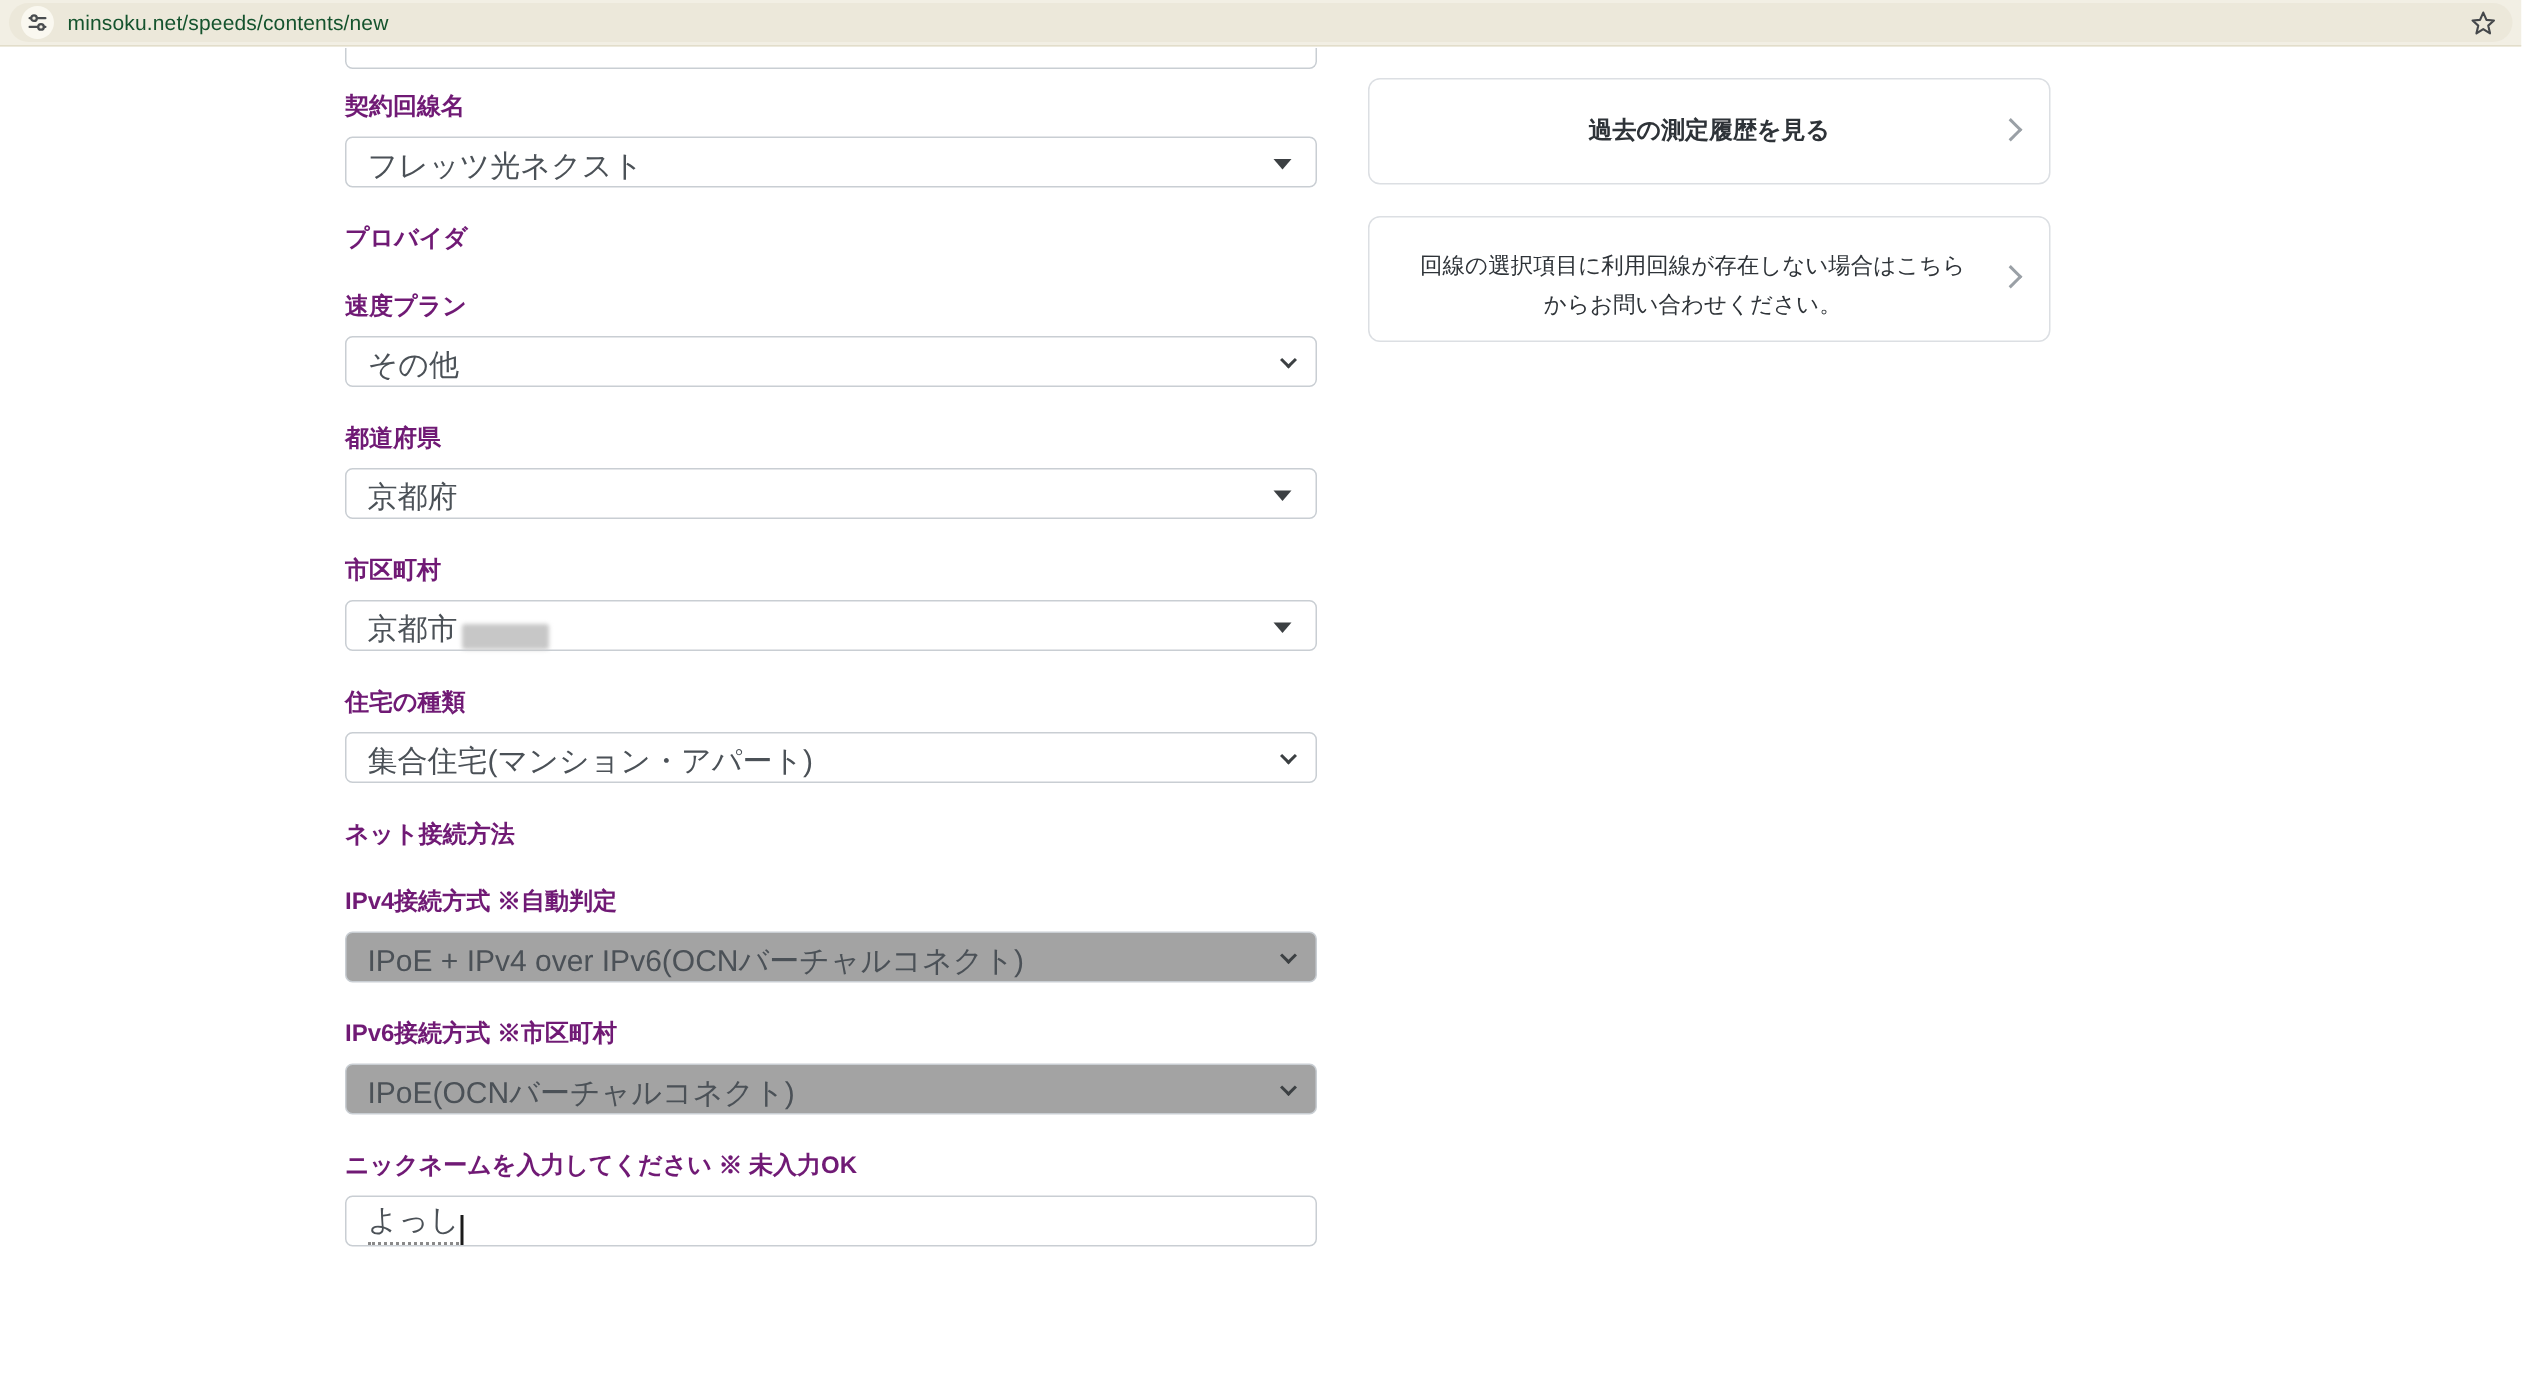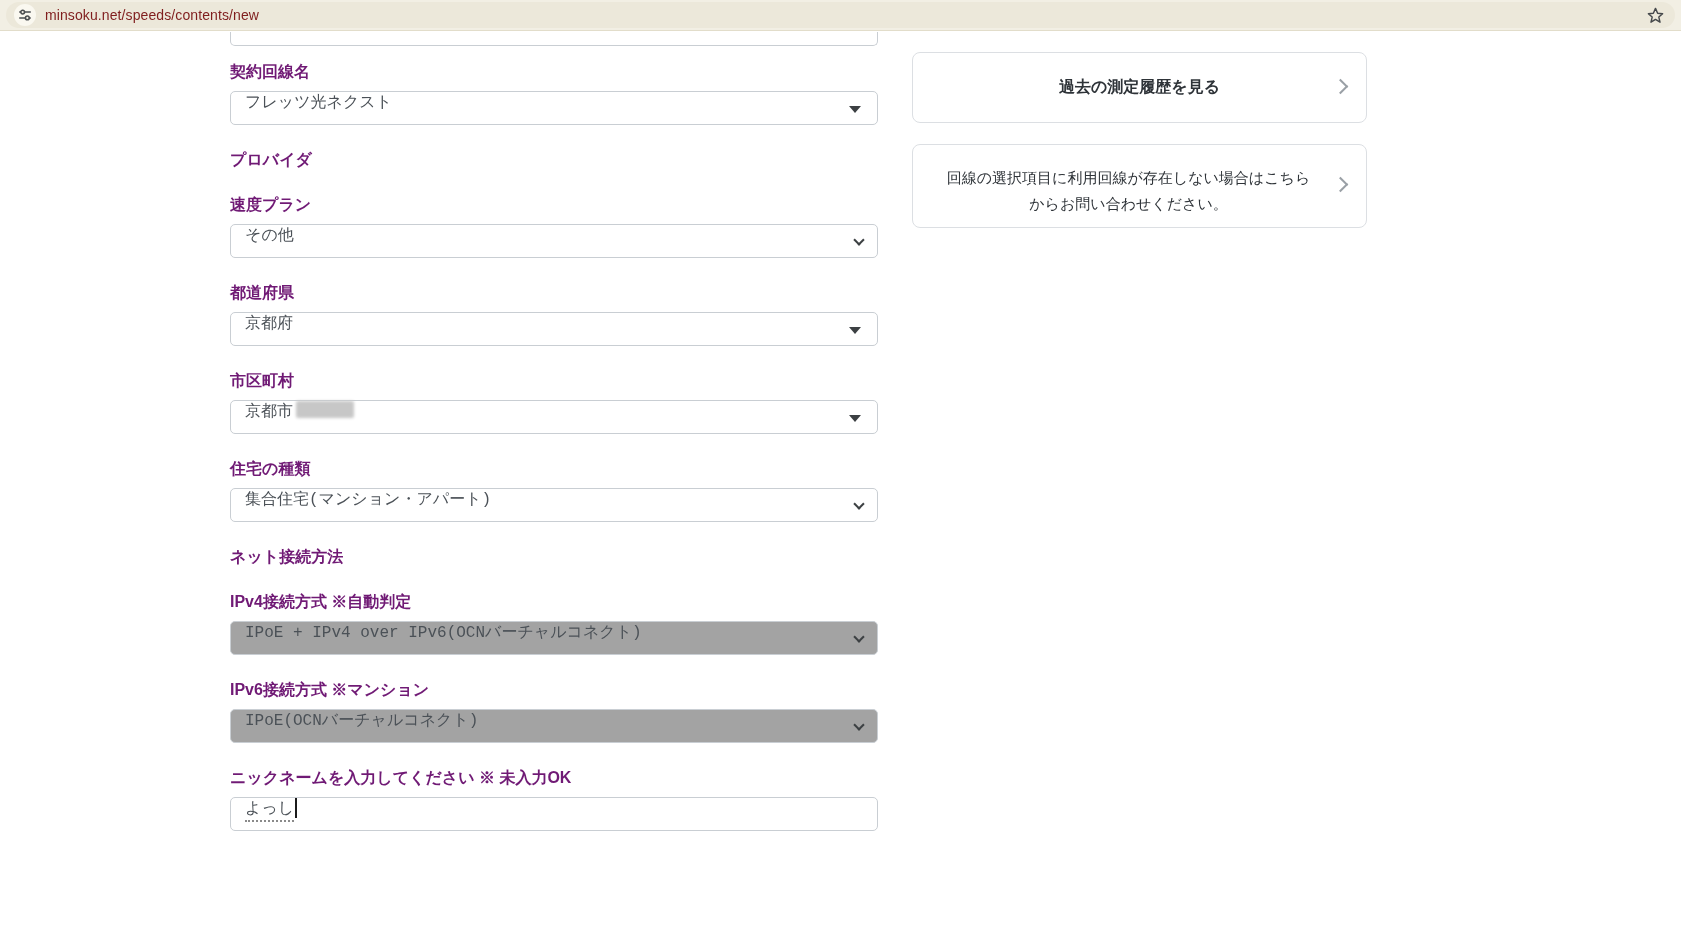--- a/index.html
+++ b/index.html
@@ -6,37 +6,37 @@
   html,body { width:1681px; height:930px; background:#fff; overflow:hidden;
               font-family:"Liberation Sans", sans-serif; }
 
   
   .browser-bar { height:31px; background:#f2efe4; border-bottom:1px solid #e2ddca;
                  display:flex; align-items:center; padding:0 6px; }
   .url-pill { flex:1; height:26px; background:#ece8da; border-radius:14px;
               display:flex; align-items:center; padding:0 8px; }
   .tune-circle { width:22px; height:22px; border-radius:50%; background:#faf8f0;
                  display:flex; align-items:center; justify-content:center; cursor:pointer; }
-  .url-text { margin-left:9px; font-size:14px; color:#7f1d1d; letter-spacing:.1px; }
+  .url-text { margin-left:9px; font-size:14px; color:#14532d; letter-spacing:.1px; }
   .pill-spacer { flex:1; }
   .star-wrap { display:flex; align-items:center; justify-content:center; width:24px; height:24px; cursor:pointer; }
 
   
   .content { display:flex; padding-left:230px; }
   .form-col { width:648px; }
   .side-col { width:455px; margin-left:34px; padding-top:21px; }
 
   
   .partial-field { height:14px; border:1px solid #c9ced3; border-top:none;
                    border-radius:0 0 5px 5px; margin-top:1px; margin-bottom:16px; }
   .field { margin-bottom:25px; }
   .field-label { font-size:16px; font-weight:700; color:#701a75; margin-bottom:9px; line-height:20px; }
   .control { position:relative; height:34px; border:1px solid #c9ced3; border-radius:5px;
-             background:#fff; display:flex; align-items:flex-start; padding:0 30px 0 14px;
-             font-size:16px; color:#4b5157; cursor:pointer;font-family:Liberation Mono, monospace; }
+             background:#fff; display:flex; align-items:flex-end; padding:0 30px 0 14px;
+             font-size:20px; color:#4b5157; cursor:pointer; }
   .control.disabled { background:#a3a3a3; cursor:default; }
   .tri { position:absolute; right:16px; top:14px; width:0; height:0;
          border-left:6px solid transparent; border-right:6px solid transparent;
          border-top:7px solid #3c4043; }
   .chev-down { position:absolute; right:14px; top:11px; width:8px; height:8px;
                border-right:2px solid #3c4043; border-bottom:2px solid #3c4043;
                transform:rotate(45deg); }
   .redact { display:inline-block; width:58px; height:17px; margin-left:3px;
             background:#c7c7c7; filter:blur(1.5px); border-radius:2px; }
   .text-input { cursor:text; padding-right:14px; }
@@ -134,21 +134,21 @@
 
     <div class="field">
       <div class="field-label">IPv4接続方式 ※自動判定</div>
       <div class="control disabled">
         <span>IPoE + IPv4 over IPv6(OCNバーチャルコネクト)</span>
         <span class="chev-down"></span>
       </div>
     </div>
 
     <div class="field">
-      <div class="field-label">IPv6接続方式 ※マンション</div>
+      <div class="field-label">IPv6接続方式 ※市区町村</div>
       <div class="control disabled">
         <span>IPoE(OCNバーチャルコネクト)</span>
         <span class="chev-down"></span>
       </div>
     </div>
 
     <div class="field">
       <div class="field-label">ニックネームを入力してください ※ 未入力OK</div>
       <div class="control text-input">
         <span class="ime-text">よっし</span>

